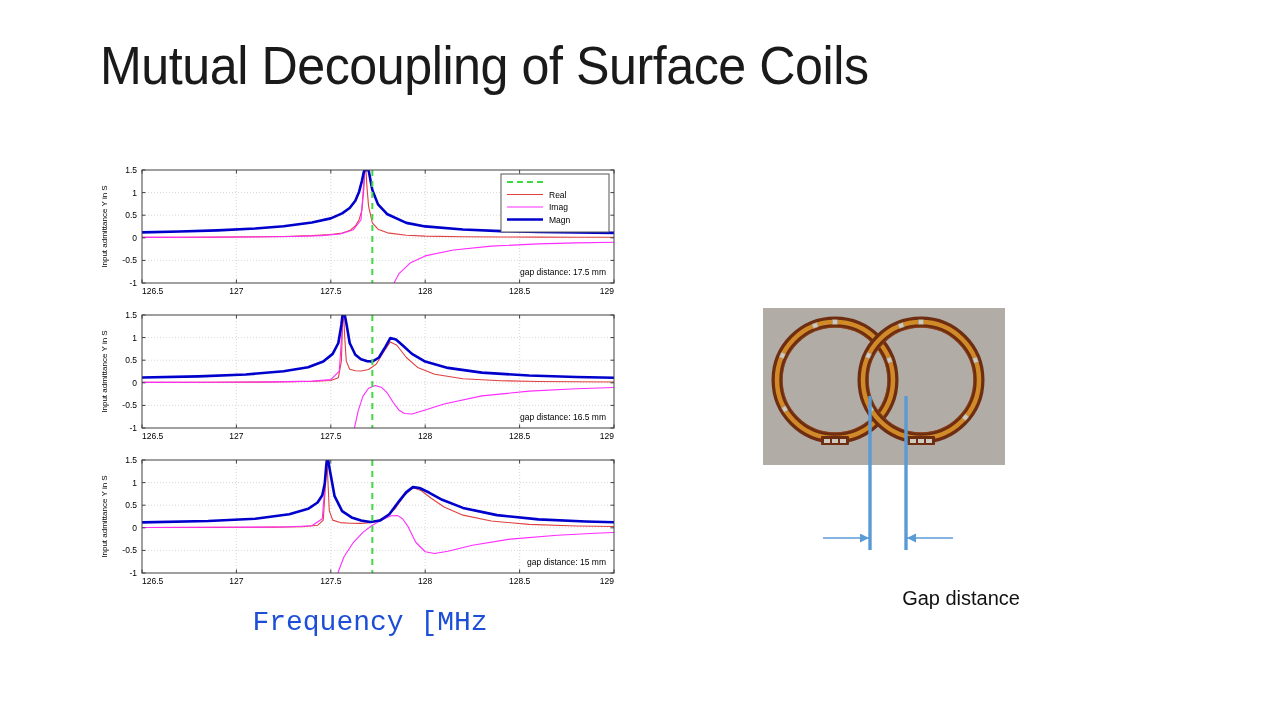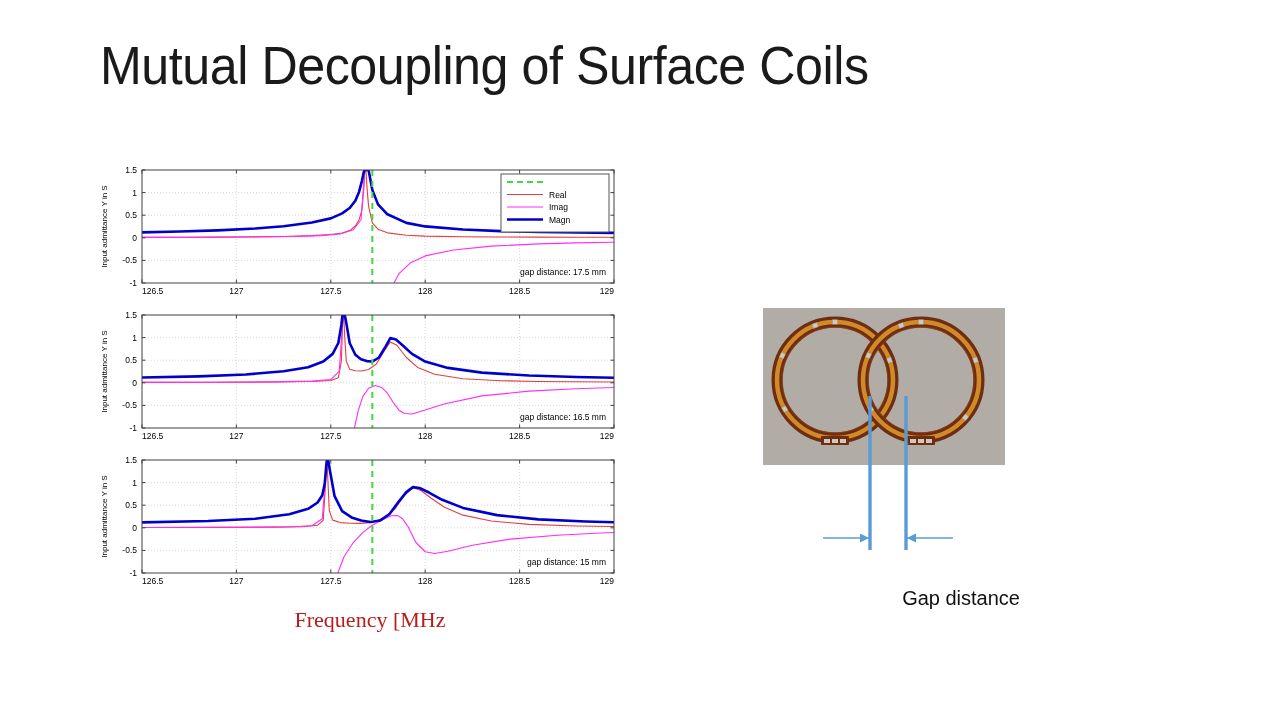--- a/index.html
+++ b/index.html
@@ -18,22 +18,22 @@
     font-family:"Liberation Sans",sans-serif;
     transform:scaleX(0.93);transform-origin:left top;
   }
 
   
   #figure{position:absolute;left:96px;top:160px;width:540px;height:450px;}
   .panel{position:absolute;left:0;width:530px;}
   .panel svg{display:block;}
   #xaxis-label{
     position:absolute;left:160px;top:607px;width:420px;text-align:center;
-    font-size:22px;color:#b91c1c;white-space:nowrap;
-    font-family:Liberation Serif, serif;
+    font-size:28px;color:#1d4ed8;white-space:nowrap;
+    font-family:Liberation Mono, monospace;
   }
 
   
   .tick{font-family:"Liberation Sans",sans-serif;font-size:8.5px;fill:#000;}
   .axlabel{font-family:"Liberation Sans",sans-serif;font-size:8px;fill:#000;}
   .note{font-family:"Liberation Sans",sans-serif;font-size:8.5px;fill:#000;}
   .legtext{font-family:"Liberation Sans",sans-serif;font-size:8.5px;fill:#000;}
 
   
   #photo{

